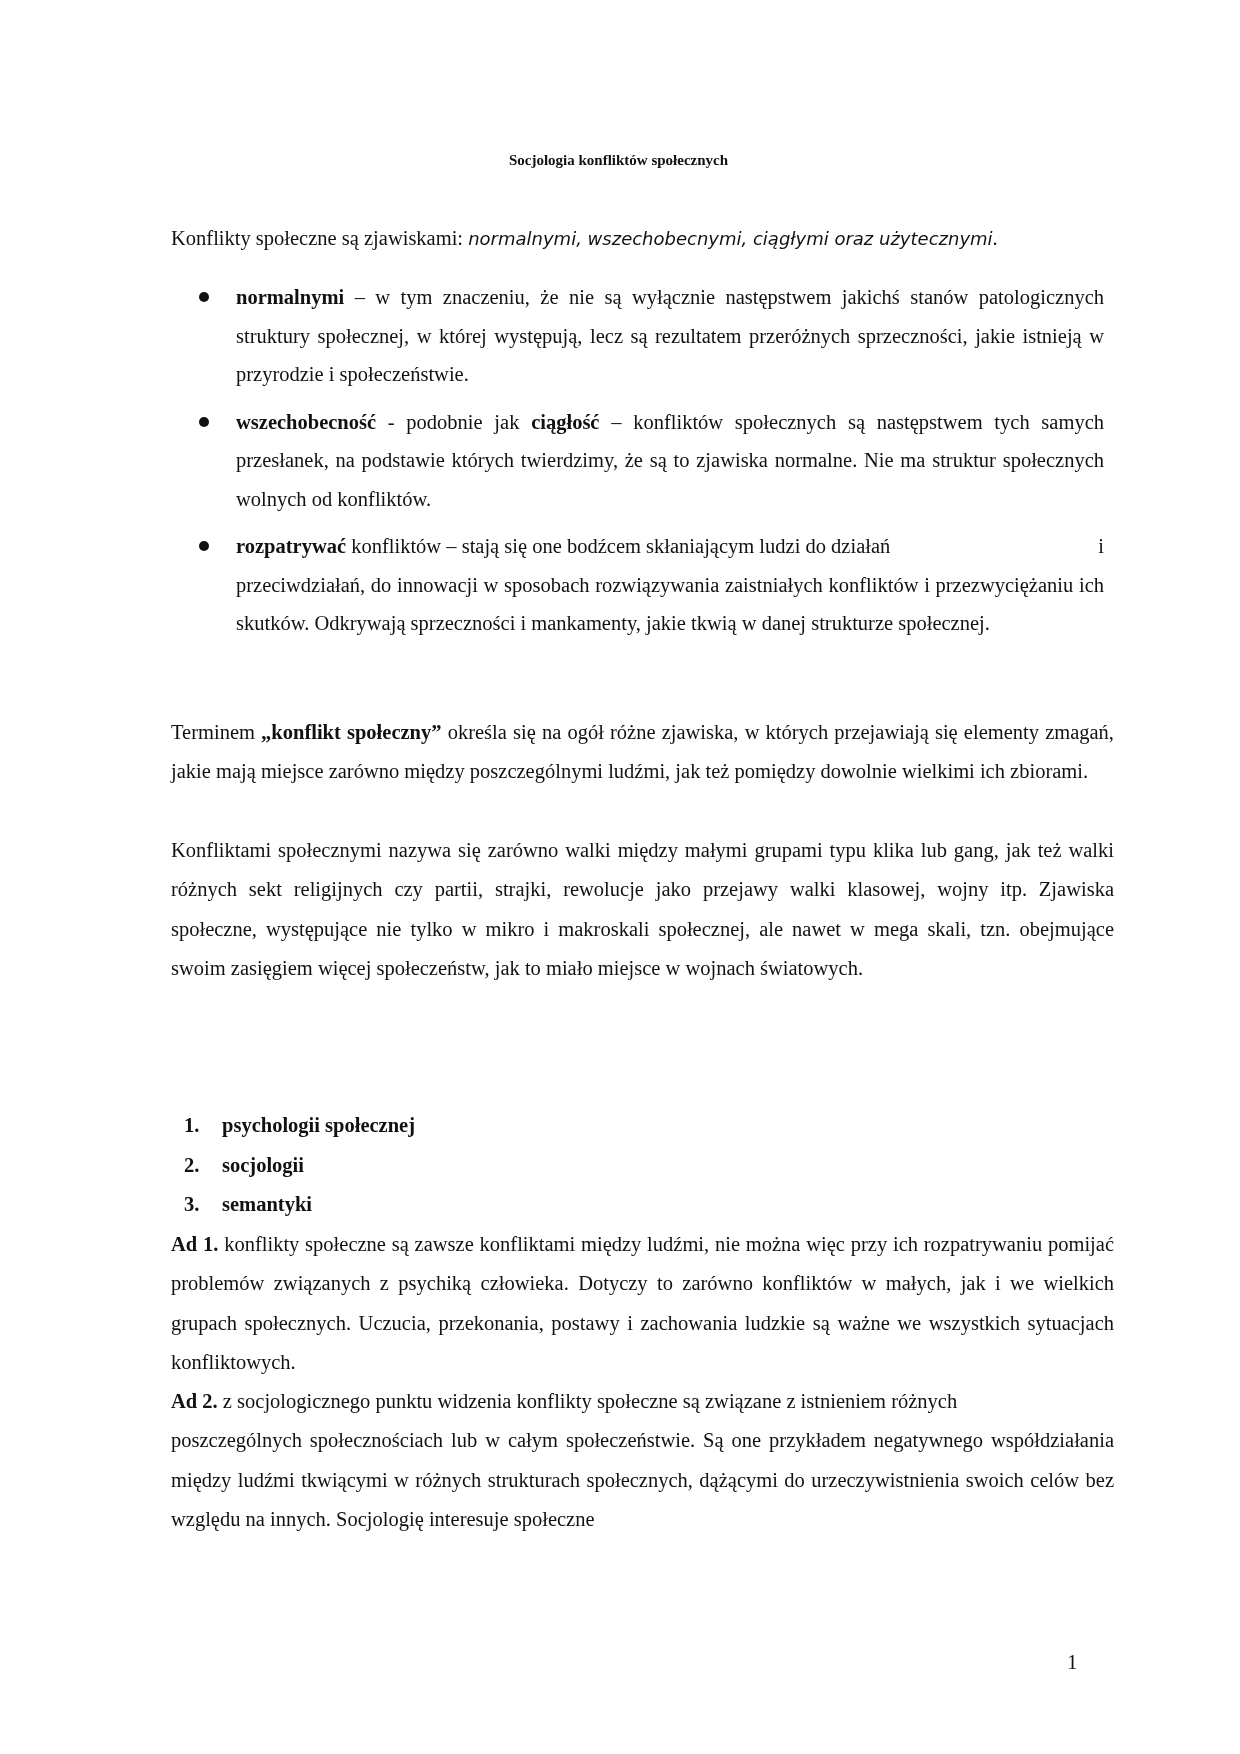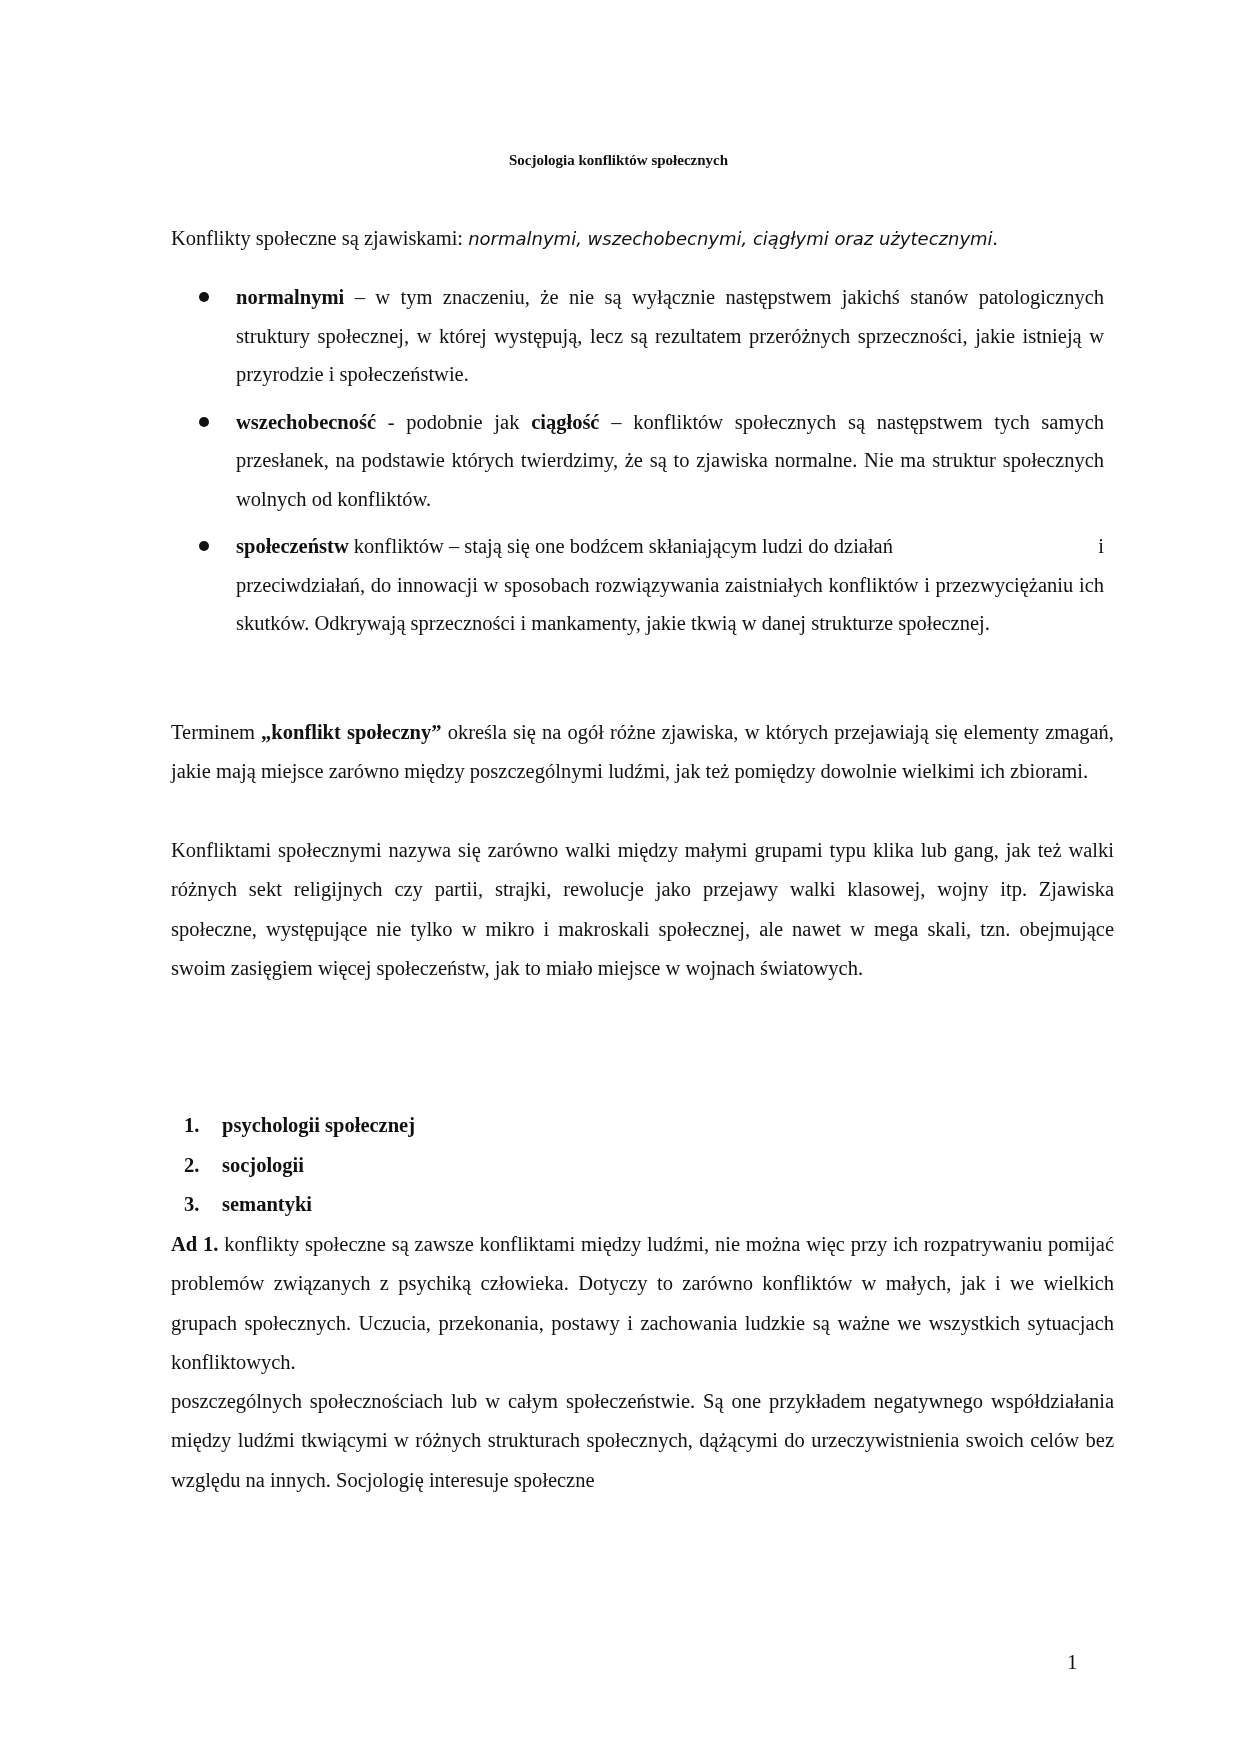--- a/index.html
+++ b/index.html
@@ -125,21 +125,21 @@
     <li class="bullet-item">
       <span class="dot"></span>
       <b>normalnymi</b><span> – w tym znaczeniu, że nie są wyłącznie następstwem jakichś stanów patologicznych struktury społecznej, w której występują, lecz są rezultatem przeróżnych sprzeczności, jakie istnieją w przyrodzie i społeczeństwie.</span>
     </li>
     <li class="bullet-item">
       <span class="dot"></span>
       <b>wszechobecność</b><span> - podobnie jak </span><b>ciągłość</b><span> – konfliktów społecznych są następstwem tych samych przesłanek, na podstawie których twierdzimy, że są to zjawiska normalne. Nie ma struktur społecznych wolnych od konfliktów.</span>
     </li>
     <li class="bullet-item">
       <span class="dot"></span>
-      <div><b>społeczeństw</b><span> konfliktów – stają się one bodźcem skłaniającym ludzi do działań</span><span class="gap-right">i</span></div>
+      <div><b>rozpatrywać</b><span> konfliktów – stają się one bodźcem skłaniającym ludzi do działań</span><span class="gap-right">i</span></div>
       <div>przeciwdziałań, do innowacji w sposobach rozwiązywania zaistniałych konfliktów i przezwyciężaniu ich skutków. Odkrywają sprzeczności i mankamenty, jakie tkwią w danej strukturze społecznej.</div>
     </li>
   </ul>
 
   <div class="block para p-termin">
     <span>Terminem </span><b>„konflikt społeczny”</b><span> określa się na ogół różne zjawiska, w których przejawiają się elementy zmagań, jakie mają miejsce zarówno między poszczególnymi ludźmi, jak też pomiędzy dowolnie wielkimi ich zbiorami.</span>
   </div>
 
   <div class="block para p-konf">Konfliktami społecznymi nazywa się zarówno walki między małymi grupami typu klika lub gang, jak też walki różnych sekt religijnych czy partii, strajki, rewolucje jako przejawy walki klasowej, wojny itp. Zjawiska społeczne, występujące nie tylko w mikro i makroskali społecznej, ale nawet w mega skali, tzn. obejmujące swoim zasięgiem więcej społeczeństw, jak to miało miejsce w wojnach światowych.</div>
 
@@ -159,18 +159,19 @@
       <span class="num">3.</span>
       <span>semantyki</span>
     </li>
   </ol>
 
   <div class="block para p-ad1">
     <span class="ad-label">Ad 1.</span><span> konflikty społeczne są zawsze konfliktami między ludźmi, nie można więc przy ich rozpatrywaniu pomijać problemów związanych z psychiką człowieka. Dotyczy to zarówno konfliktów w małych, jak i we  wielkich grupach społecznych. Uczucia, przekonania, postawy i zachowania ludzkie są ważne we wszystkich sytuacjach konfliktowych.</span>
   </div>
 
   <div class="block para p-ad2">
+    <div><span class="ad-label">Ad 2.</span><span> z socjologicznego punktu widzenia konflikty społeczne są związane z istnieniem różnych</span></div>
     <div>poszczególnych społecznościach lub w całym społeczeństwie. Są one przykładem negatywnego współdziałania między ludźmi tkwiącymi w różnych strukturach społecznych, dążącymi do urzeczywistnienia swoich celów bez względu na innych. Socjologię interesuje społeczne</div>
   </div>
 
 </div>
 
 <div class="page-number">1</div>
 
 </body></html>

